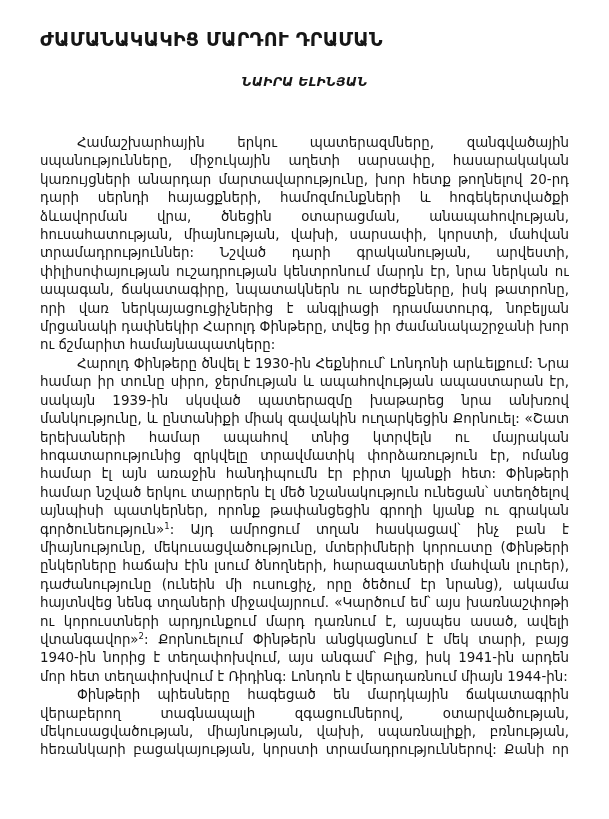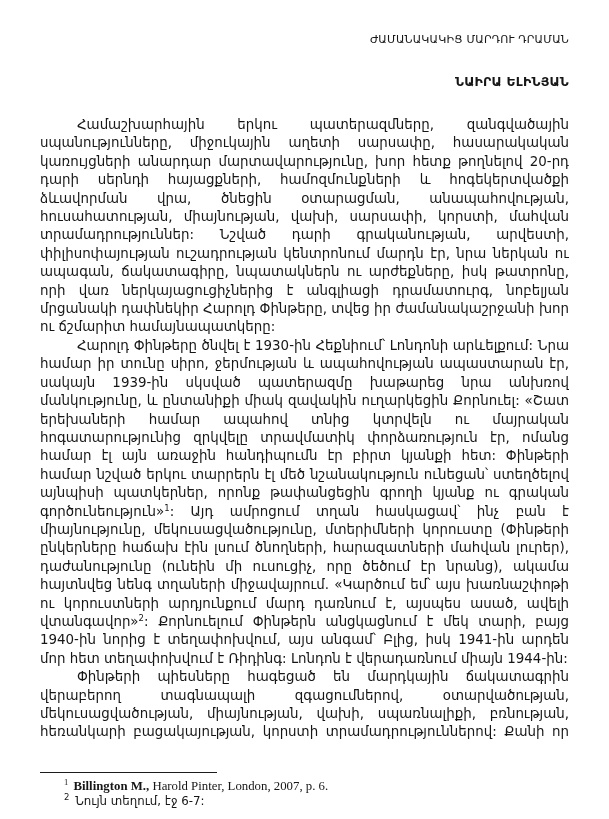--- a/index.html
+++ b/index.html
@@ -11,35 +11,36 @@
   .page {
     position: relative;
     width: 609px; height: 819px;
     box-sizing: border-box;
     background: #ffffff;
     color: #161616;
     padding: 30px 40px 0 40px;
     overflow: hidden;
   }
   .title {
-    text-align: right;
-    font-weight: normal;
-    font-size: 11px;
+    text-align: left;
+    font-weight: bold;
+    font-size: 19px;
     line-height: 19px;
     letter-spacing: 0.2px;
   }
   .author {
-    text-align: right;
+    text-align: center;
     font-weight: bold;
     font-size: 12.5px;
     margin-top: 25px;
     letter-spacing: 0.2px;
+    font-style: italic;
   }
   .article-body {
-    margin-top: 27px;
+    margin-top: 45px;
     font-size: 13.4px;
     line-height: 18.4px;
     text-align: justify;
     max-height: 628px;
     overflow: hidden;
   }
   .para { margin: 0; text-indent: 37px; }
   .para sup {
     font-size: 8.5px;
     line-height: 0;
@@ -82,21 +83,14 @@
   </div>
 
   <div class="author">ՆԱԻՐԱ ԵԼԻՆՅԱՆ</div>
 
   <div class="article-body" id="body-paragraphs">
       <p class="para"><span>Համաշխարհային երկու պատերազմները, զանգվածային սպանությունները, միջուկային աղետի սարսափը, հասարակական կառույցների անարդար մարտավարությունը, խոր հետք թողնելով 20-րդ դարի սերնդի հայացքների, համոզմունքների և հոգեկերտվածքի ձևավորման վրա, ծնեցին օտարացման, անապահովության, հուսահատության, միայնության, վախի, սարսափի, կորստի, մահվան տրամադրություններ: Նշված դարի գրականության, արվեստի, փիլիսոփայության ուշադրության կենտրոնում մարդն էր, նրա ներկան ու ապագան, ճակատագիրը, նպատակներն ու արժեքները, իսկ թատրոնը, որի վառ ներկայացուցիչներից է անգլիացի դրամատուրգ, նոբելյան մրցանակի դափնեկիր Հարոլդ Փինթերը, տվեց իր ժամանակաշրջանի խոր ու ճշմարիտ համայնապատկերը:</span></p>
       <p class="para"><span>Հարոլդ Փինթերը ծնվել է 1930-ին Հեքնիում՝ Լոնդոնի արևելքում: Նրա համար իր տունը սիրո, ջերմության և ապահովության ապաստարան էր, սակայն 1939-ին սկսված պատերազմը խաթարեց նրա անխռով մանկությունը, և ընտանիքի միակ զավակին ուղարկեցին Քորնուել: «Շատ երեխաների համար ապահով տնից կտրվելն ու մայրական հոգատարությունից զրկվելը տրավմատիկ փորձառություն էր, ոմանց համար էլ այն առաջին հանդիպումն էր բիրտ կյանքի հետ: Փինթերի համար նշված երկու տարրերն էլ մեծ նշանակություն ունեցան՝ ստեղծելով այնպիսի պատկերներ, որոնք թափանցեցին գրողի կյանք ու գրական գործունեություն»</span><sup>1</sup><span>: Այդ ամրոցում տղան հասկացավ՝ ինչ բան է միայնությունը, մեկուսացվածությունը, մտերիմների կորուստը (Փինթերի ընկերները հաճախ էին լսում ծնողների, հարազատների մահվան լուրեր), դաժանությունը (ունեին մի ուսուցիչ, որը ծեծում էր նրանց), ակամա հայտնվեց նենգ տղաների միջավայրում. «Կարծում եմ՝ այս խառնաշփոթի ու կորուստների արդյունքում մարդ դառնում է, այսպես ասած, ավելի վտանգավոր»</span><sup>2</sup><span>: Քորնուելում Փինթերն անցկացնում է մեկ տարի, բայց 1940-ին նորից է տեղափոխվում, այս անգամ՝ Բլից, իսկ 1941-ին արդեն մոր հետ տեղափոխվում է Ռիդինգ: Լոնդոն է վերադառնում միայն 1944-ին:</span></p>
       <p class="para"><span>Փինթերի պիեսները հագեցած են մարդկային ճակատագրին վերաբերող տագնապալի զգացումներով, օտարվածության, մեկուսացվածության, միայնության, վախի, սպառնալիքի, բռնության, հեռանկարի բացակայության, կորստի տրամադրություններով: Քանի որ երկրորդ համաշխարհային պատերազմից հետո Անգլիայում տիրում էր հոգևոր</span></p>
     </div>
 
-  <div class="footnotes">
-    <div class="fn-rule"></div>
-    <div id="footnote-list">
-        <div class="footnote latin"><sup class="fn-mark">1</sup> <span class="b">Billington M.,</span><span> Harold Pinter, London, 2007, p. 6.</span></div>
-        <div class="footnote"><sup class="fn-mark">2</sup> <span>Նույն տեղում, էջ 6-7:</span></div>
-      </div>
-  </div>
 
 </div>
 
 </body></html>

